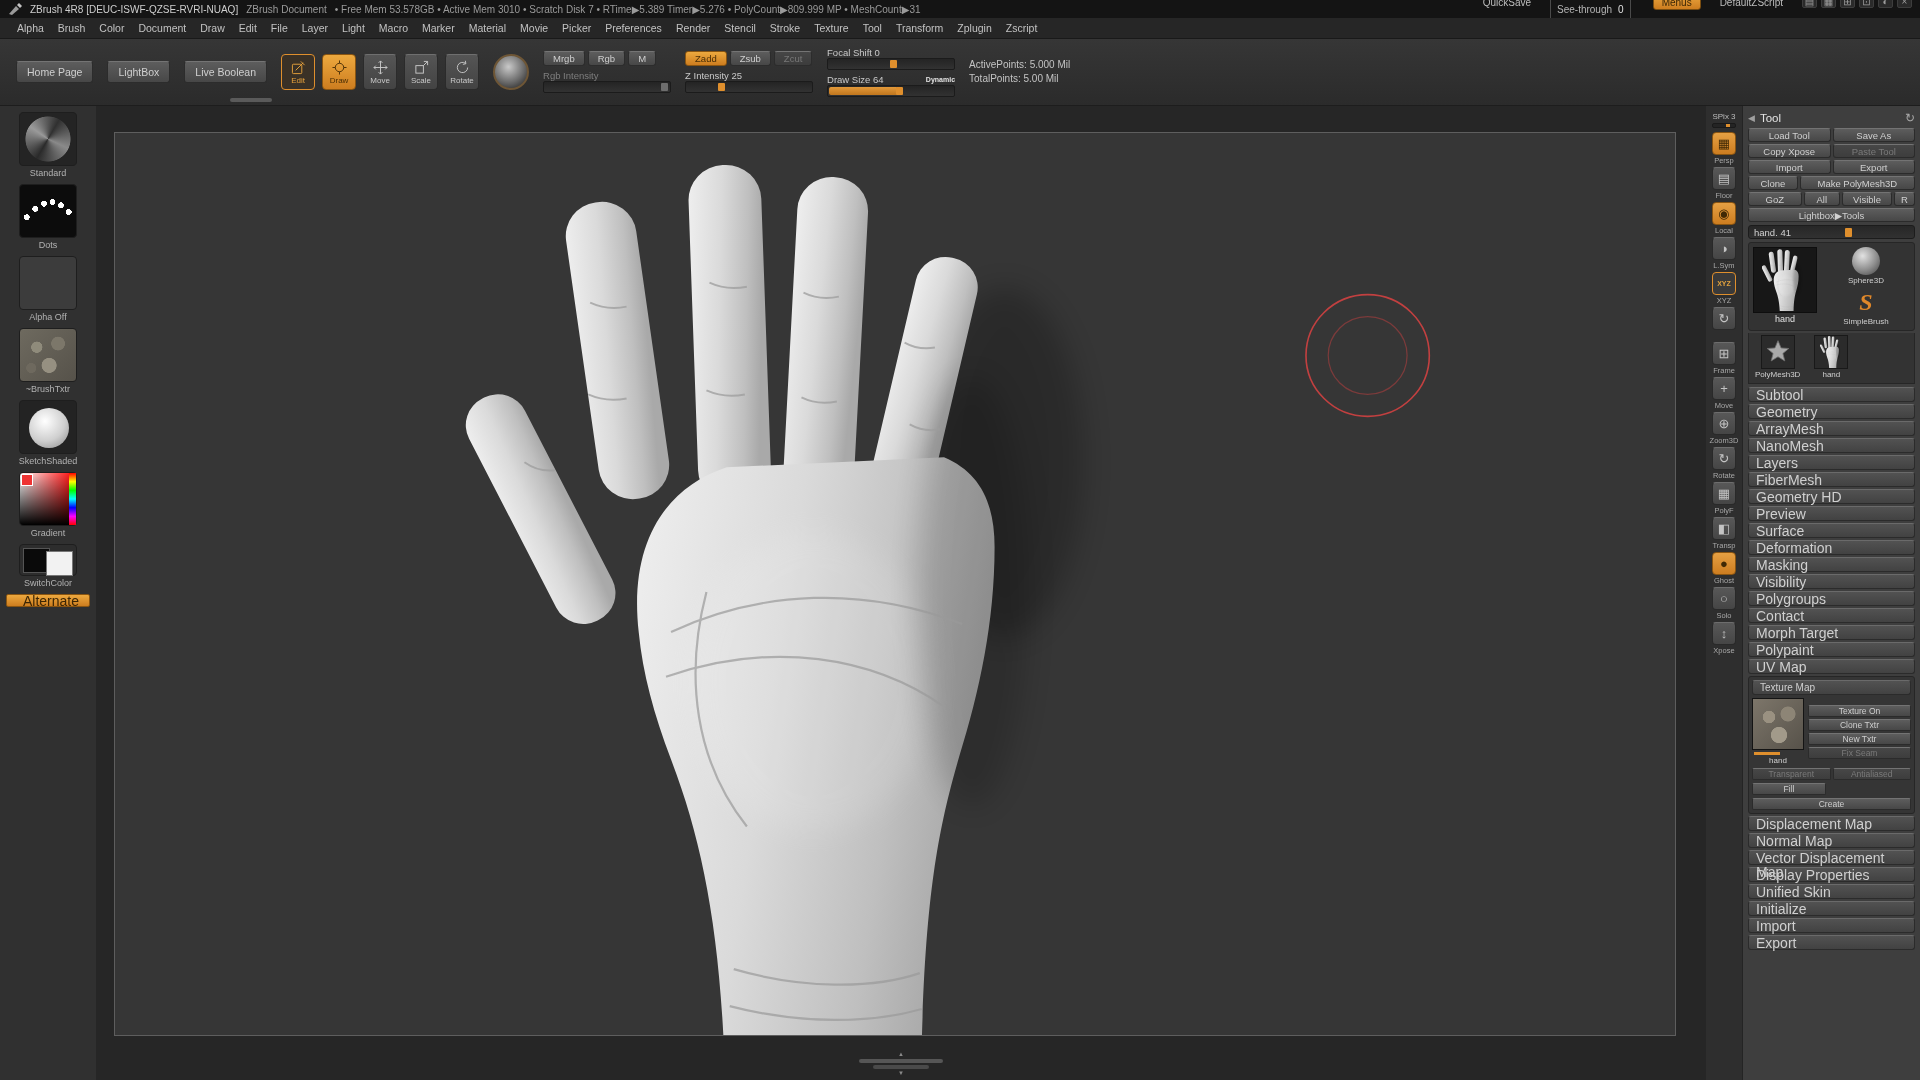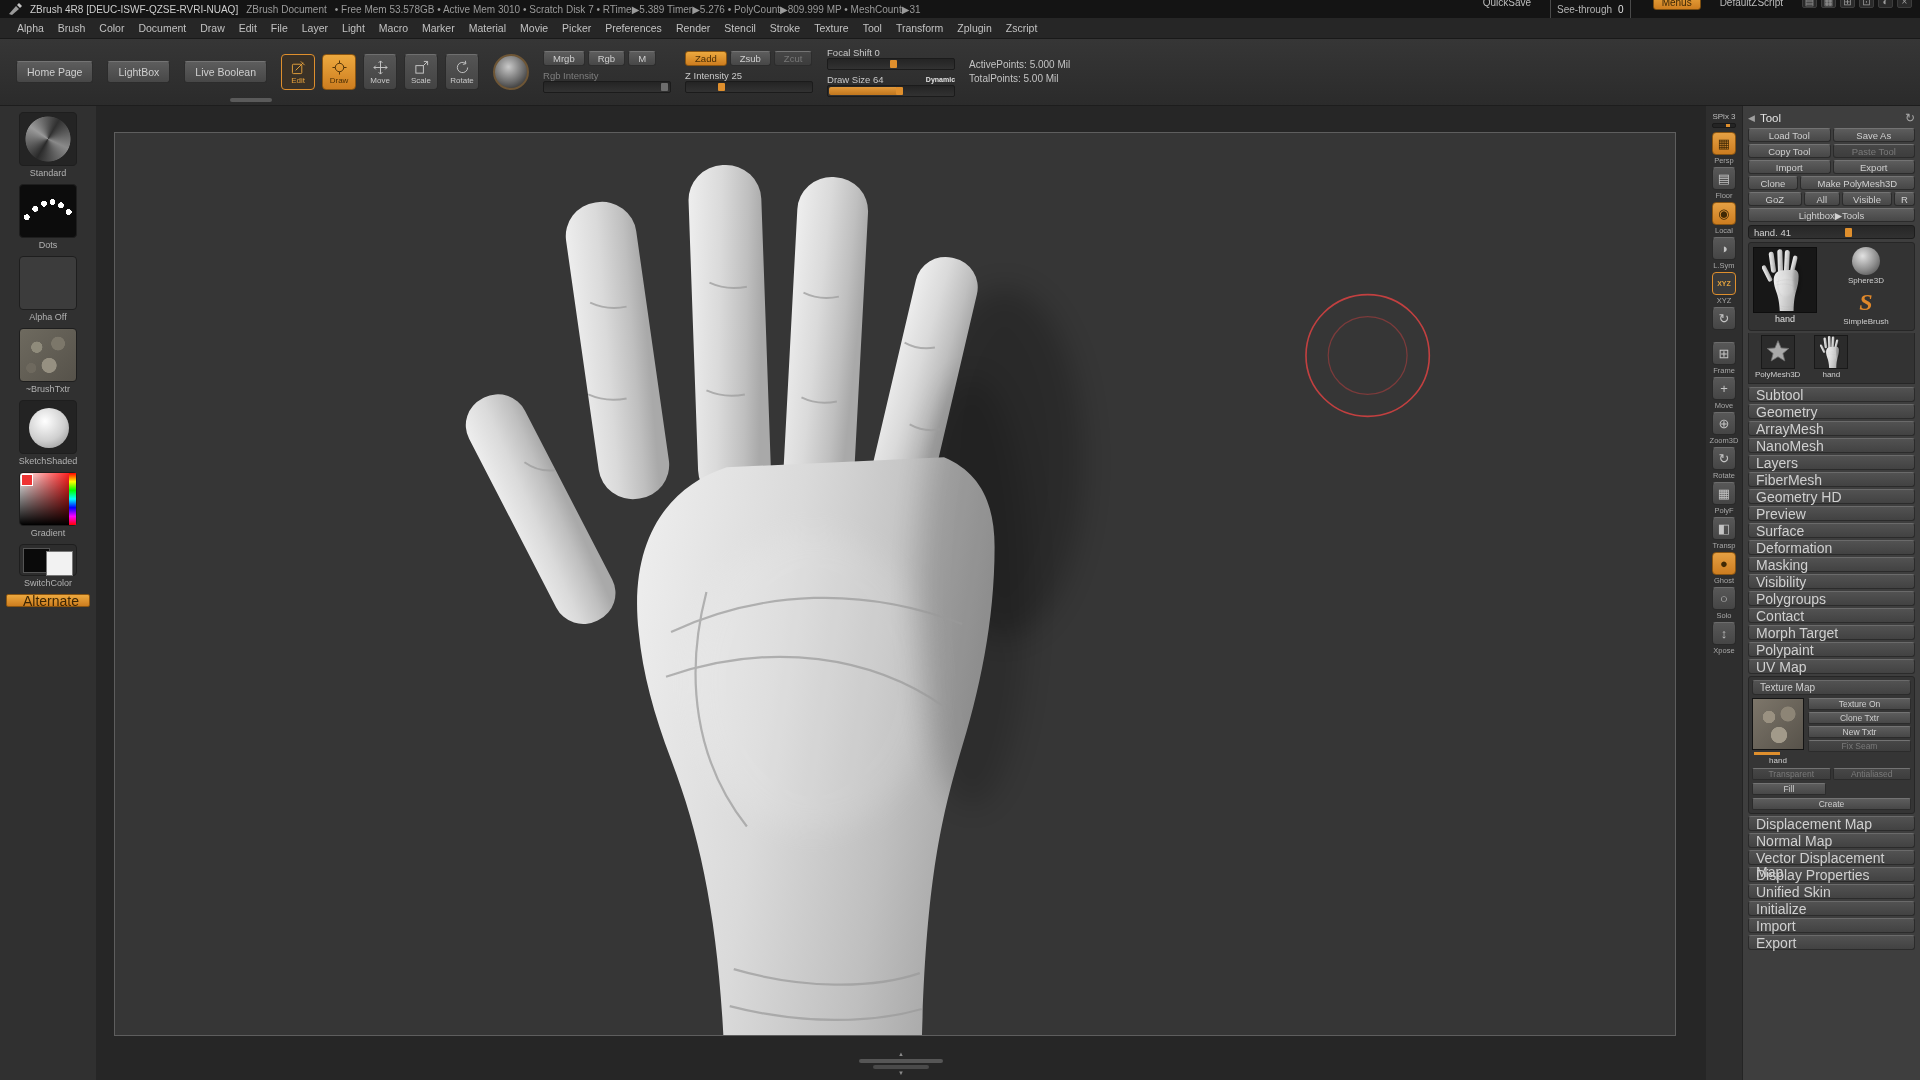--- a/index.html
+++ b/index.html
@@ -167,21 +167,21 @@
     background:linear-gradient(#525252,#424242); border:1px solid #2b2b2b; border-top-color:#6a6a6a; border-radius:3px; }
   .texmap { background:#353535; border:1px solid #262626; border-radius:3px; padding:3px; margin-bottom:2px; }
   .texmap-head { height:15px; line-height:14px; font-size:10px; color:#d0d0d0; padding-left:7px; margin-bottom:3px;
     background:linear-gradient(#525252,#424242); border:1px solid #2b2b2b; border-top-color:#6a6a6a; border-radius:3px; }
   .texmap-body { display:flex; gap:4px; }
   .tex-thumb { width:52px; height:52px; border:1px solid #141414; background:
       radial-gradient(10px 10px at 32% 36%, #9a9181 60%, transparent 65%),
       radial-gradient(12px 12px at 70% 30%, #8d8576 60%, transparent 65%),
       radial-gradient(13px 13px at 52% 72%, #a29a8a 60%, transparent 65%),
       linear-gradient(135deg, #7d766a, #57524a); }
-  .tex-col { flex:1; display:flex; flex-direction:column; gap:2px; }
+  .tex-col { flex:1; display:flex; flex-direction:column; gap:2px;justify-content:center; }
   .tex-btn { height:12px; font-size:8.5px; line-height:11px; text-align:center; color:#d0d0d0;
     background:linear-gradient(#5d5d5d,#474747); border:1px solid #2b2b2b; border-top-color:#737373; border-radius:2px; }
   .tex-btn.disabled { color:#7a7a7a; background:linear-gradient(#474747,#3d3d3d); }
   .tex-row { display:flex; gap:2px; margin-top:3px; }
   .tex-row .tex-btn { flex:1; }
   .trans-slider { width:26px; height:3px; background:#df8f2d; margin:2px 0 0 2px; }
   .fill-row { display:flex; margin-top:3px; }
   .fill-row .tex-btn { width:74px; }
 
   .star-svg { width:26px; height:26px; }
@@ -550,21 +550,21 @@
         <span>Tool</span>
         <span class="spacer"></span>
         <span class="refresh">↻</span>
       </div>
 
       <div class="tp-row">
         <span class="tp-btn">Load Tool</span>
         <span class="tp-btn">Save As</span>
       </div>
       <div class="tp-row">
-        <span class="tp-btn">Copy Tool</span>
+        <span class="tp-btn">Copy Xpose</span>
         <span class="tp-btn disabled">Paste Tool</span>
       </div>
       <div class="tp-row">
         <span class="tp-btn">Import</span>
         <span class="tp-btn">Export</span>
       </div>
       <div class="tp-row">
         <span class="tp-btn w-clone">Clone</span>
         <span class="tp-btn w-make">Make PolyMesh3D</span>
       </div>

